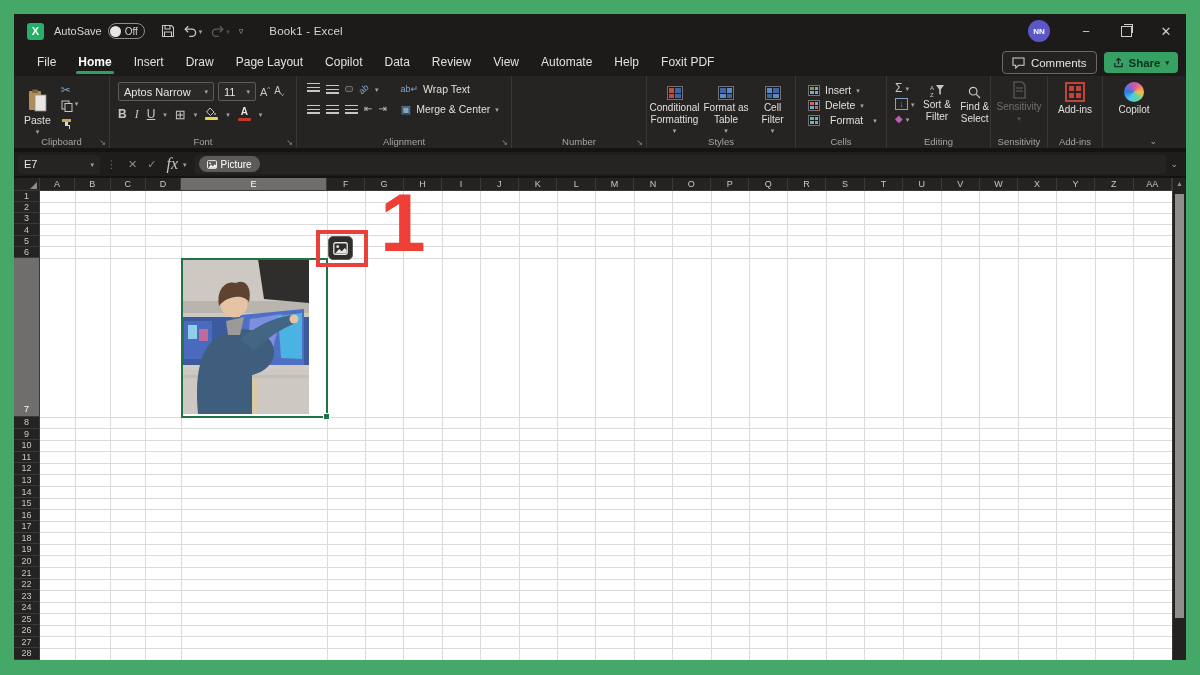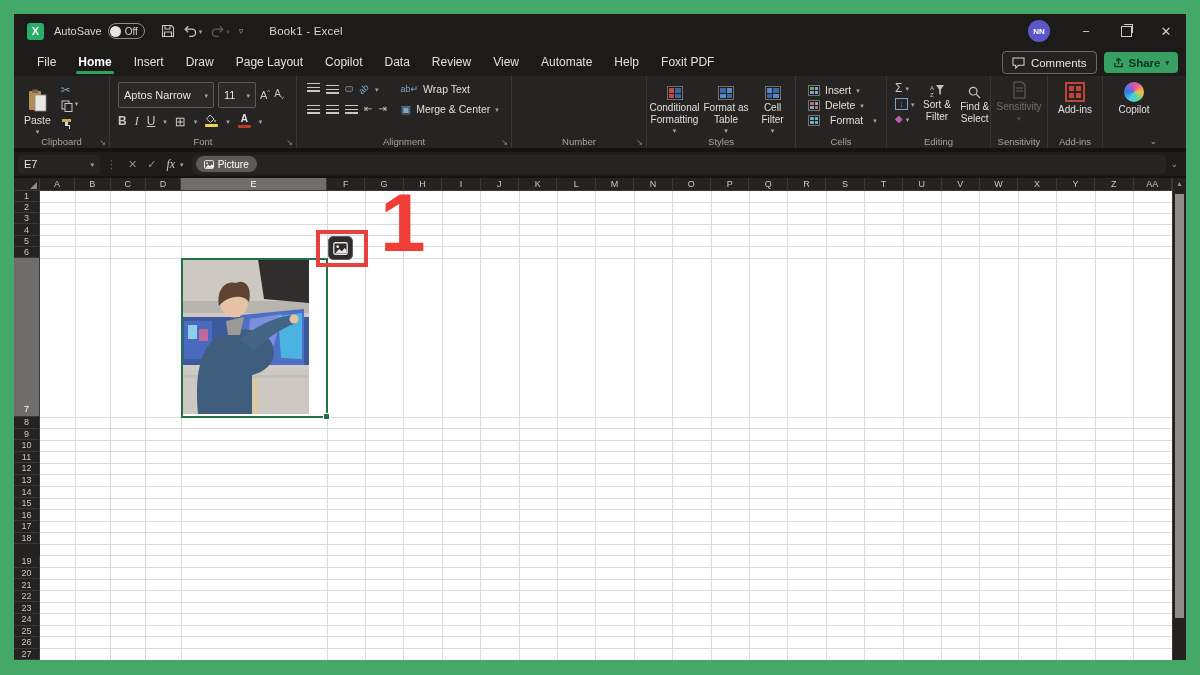--- a/index.html
+++ b/index.html
@@ -42,41 +42,41 @@
 
   
   .ribbon{position:absolute;top:62px;left:0;right:0;height:72px;background:#262422;display:flex;color:#d8d6d3;}
   .grp{position:relative;height:72px;border-right:1px solid #3a3837;box-sizing:border-box;flex:none;}
   .grp-label{position:absolute;bottom:1px;left:0;right:0;text-align:center;font-size:9.5px;color:#a5a3a0;}
   .launcher{position:absolute;bottom:1px;right:3px;font-size:8px;color:#8f8d8a;}
   .rbtn-big{display:flex;flex-direction:column;align-items:center;justify-content:flex-start;gap:2px;padding-top:7px;font-size:10.5px;color:#e0deda;text-align:center;line-height:1.15;}
   .rrow{display:flex;align-items:center;gap:6px;}
   .ricon{color:#c8c6c3;font-size:12px;line-height:1;}
   .sel-box{border:1px solid #6f6d6a;border-radius:2px;background:#34322f;}
-  .combo{background:#2b2927;border:1px solid #5d5b58;border-radius:2px;height:26px;display:flex;align-items:center;justify-content:space-between;
+  .combo{background:#2b2927;border:1px solid #5d5b58;border-radius:2px;height:19px;display:flex;align-items:center;justify-content:space-between;
     padding:0 5px;font-size:11px;color:#e6e4e1;box-sizing:border-box;}
   .bars{width:13px;height:9px;background:repeating-linear-gradient(#c8c6c3 0 1.4px,transparent 1.4px 3.6px);}
   .btxt{font-weight:bold;}
   .colorbar{display:flex;flex-direction:column;align-items:center;gap:1px;line-height:1;}
   .cbar{width:13px;height:3px;border-radius:1px;}
   .minigrid{display:grid;grid-template-columns:1fr 1fr;grid-template-rows:1fr 1fr;gap:1px;width:16px;height:14px;border:1px solid #75736f;padding:1px;box-sizing:border-box;background:#1c1b1a;}
   .minigrid i{display:block;}
   .addins-ic{width:20px;height:20px;border:2px solid #c0443a;display:grid;grid-template-columns:1fr 1fr;grid-template-rows:1fr 1fr;gap:2px;padding:2px;box-sizing:border-box;}
   .addins-ic i{background:#c0443a;}
   .copilot-ic{width:20px;height:20px;border-radius:50%;background:conic-gradient(from 210deg,#4ec9e8,#2a7de1,#9b5fd0,#e8618c,#f5c044,#58d6a8,#4ec9e8);}
   .collapse-chev{position:absolute;right:8px;bottom:2px;color:#a5a3a0;font-size:9px;}
 
   
   .gapstrip{position:absolute;left:0;right:0;background:#141312;}
   .fbar{position:absolute;top:138px;left:0;right:0;height:24px;background:#1e1d1b;display:flex;align-items:center;}
   .namebox{margin-left:4px;width:82px;height:19px;background:#262422;border-radius:3px;display:flex;align-items:center;justify-content:space-between;
     padding:0 6px;color:#e6e4e1;font-size:11px;box-sizing:border-box;}
   .fsep{color:#6b6966;font-size:11px;margin:0 6px;}
   .fb-ic{color:#8f8d8a;font-size:11px;margin:0 5px;}
-  .fx{font-family:"Liberation Serif",serif;font-style:italic;color:#c9c7c4;font-size:12px;}
+  .fx{font-family:"Liberation Serif",serif;font-style:italic;color:#c9c7c4;font-size:16px;}
   .ffield{margin-left:8px;flex:1;height:19px;background:#252422;border-radius:3px;display:flex;align-items:center;padding-left:4px;}
   .pill{display:flex;align-items:center;gap:4px;background:#5d5b58;border-radius:9px;height:16px;padding:0 8px;color:#fff;font-size:10px;}
   .fbar-expand{color:#a5a3a0;font-size:9px;margin:0 8px 0 4px;}
 
   
   .grid{position:absolute;top:164px;left:0;width:1172px;height:482px;background:#232220;}
   .corner{position:absolute;left:0;top:0;width:26px;height:13px;background:#242321;border-right:1px solid #3a3937;border-bottom:1px solid #3a3937;box-sizing:border-box;}
   .corner::after{content:"";position:absolute;right:2px;bottom:1px;width:0;height:0;border-left:7px solid transparent;border-bottom:7px solid #8f8d8a;}
   #col-headers{position:absolute;left:26px;top:0;width:1132px;height:13px;display:flex;}
   .ch{height:13px;display:flex;align-items:center;justify-content:center;font-size:9px;color:#c9c7c4;background:#242321;
@@ -513,21 +513,21 @@
           <div class="rh" style="height: 11.5714px;">9</div>
           <div class="rh" style="height: 11.5714px;">10</div>
           <div class="rh" style="height: 11.5714px;">11</div>
           <div class="rh" style="height: 11.5714px;">12</div>
           <div class="rh" style="height: 11.5714px;">13</div>
           <div class="rh" style="height: 11.5714px;">14</div>
           <div class="rh" style="height: 11.5714px;">15</div>
           <div class="rh" style="height: 11.5714px;">16</div>
           <div class="rh" style="height: 11.5714px;">17</div>
           <div class="rh" style="height: 11.5714px;">18</div>
-          <div class="rh" style="height: 11.5714px; margin-top: 12px;">19</div>
+          <div class="rh" style="height: 11.5714px;">19</div>
           <div class="rh" style="height: 11.5714px;">20</div>
           <div class="rh" style="height: 11.5714px;">21</div>
           <div class="rh" style="height: 11.5714px;">22</div>
           <div class="rh" style="height: 11.5714px;">23</div>
           <div class="rh" style="height: 11.5714px;">24</div>
           <div class="rh" style="height: 11.5714px;">25</div>
           <div class="rh" style="height: 11.5714px;">26</div>
           <div class="rh" style="height: 11.5714px;">27</div>
           <div class="rh" style="height: 11.5714px;">28</div>
         </div>

